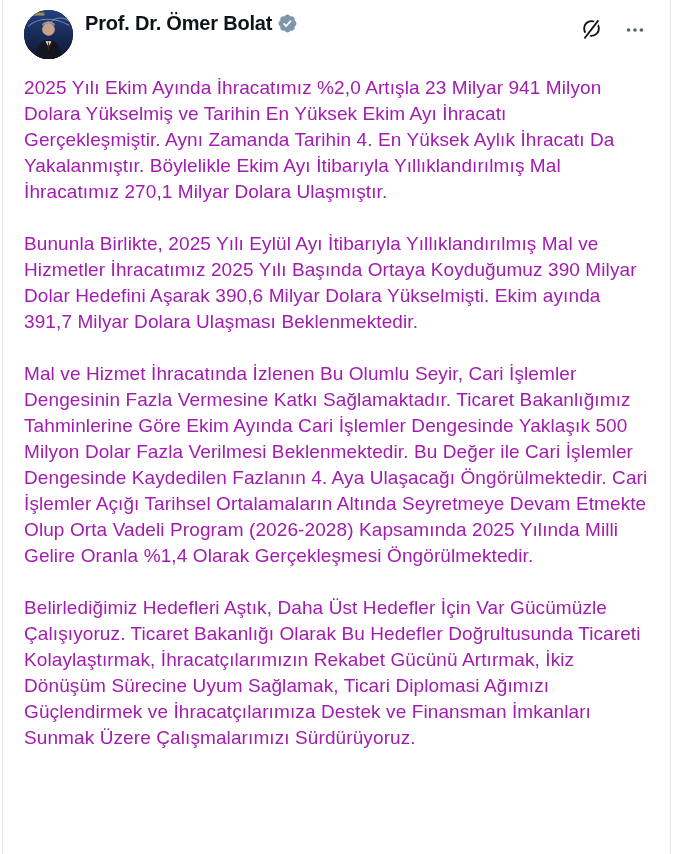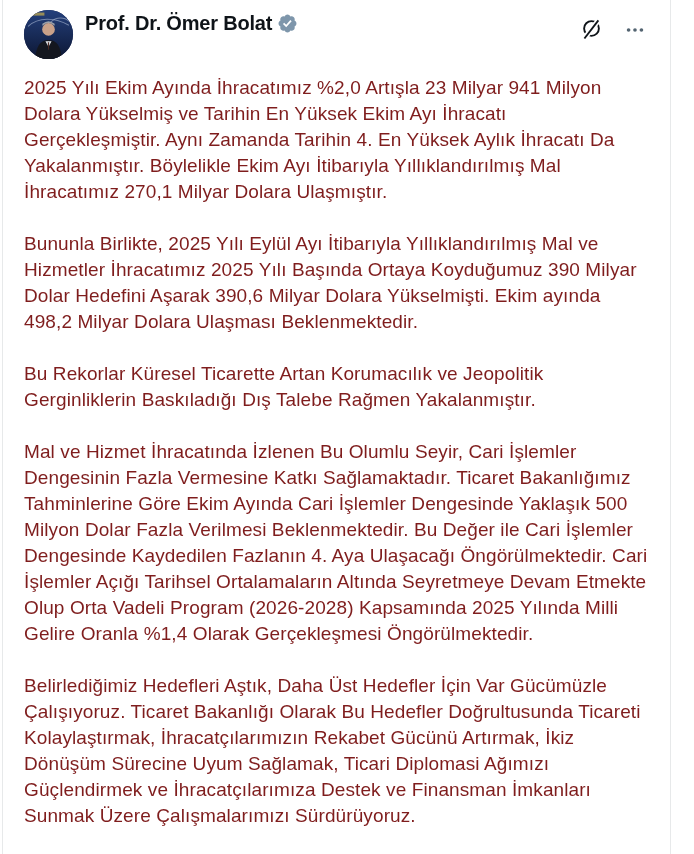--- a/index.html
+++ b/index.html
@@ -76,21 +76,21 @@
     border:none;
     padding:0;
     cursor:pointer;
     display:flex;
     align-items:center;
   }
   .tweet-body {
     margin-top:16px;
     font-size:19px;
     line-height:26px;
-    color:#7f1d1d;
+    color:#a21caf;
     letter-spacing:0.1px;
   }
   .tweet-paragraph { margin-bottom:26px; }
   .tweet-paragraph:last-child { margin-bottom:12px; }
 </style>
 </head>
 <body>
 
 <div class="tweet-card">
 
@@ -147,19 +147,18 @@
             <circle cx="19" cy="12" r="2" fill="#536471"></circle>
           </svg>
         </span>
       </button>
     </div>
 
   </div>
 
   <div class="tweet-body">
     <div class="tweet-paragraph">2025 Yılı Ekim Ayında İhracatımız %2,0 Artışla 23 Milyar 941 Milyon Dolara Yükselmiş ve Tarihin En Yüksek Ekim Ayı İhracatı Gerçekleşmiştir. Aynı Zamanda Tarihin 4. En Yüksek Aylık İhracatı Da Yakalanmıştır. Böylelikle Ekim Ayı İtibarıyla Yıllıklandırılmış Mal İhracatımız 270,1 Milyar Dolara Ulaşmıştır.</div>
-    <div class="tweet-paragraph">Bununla Birlikte, 2025 Yılı Eylül Ayı İtibarıyla Yıllıklandırılmış Mal ve Hizmetler İhracatımız 2025 Yılı Başında Ortaya Koyduğumuz 390 Milyar Dolar Hedefini Aşarak 390,6 Milyar Dolara Yükselmişti. Ekim ayında 498,2 Milyar Dolara Ulaşması Beklenmektedir.</div>
-    <div class="tweet-paragraph">Bu Rekorlar Küresel Ticarette Artan Korumacılık ve Jeopolitik Gerginliklerin Baskıladığı Dış Talebe Rağmen Yakalanmıştır.</div>
+    <div class="tweet-paragraph">Bununla Birlikte, 2025 Yılı Eylül Ayı İtibarıyla Yıllıklandırılmış Mal ve Hizmetler İhracatımız 2025 Yılı Başında Ortaya Koyduğumuz 390 Milyar Dolar Hedefini Aşarak 390,6 Milyar Dolara Yükselmişti. Ekim ayında 391,7 Milyar Dolara Ulaşması Beklenmektedir.</div>
     <div class="tweet-paragraph">Mal ve Hizmet İhracatında İzlenen Bu Olumlu Seyir, Cari İşlemler Dengesinin Fazla Vermesine Katkı Sağlamaktadır. Ticaret Bakanlığımız Tahminlerine Göre Ekim Ayında Cari İşlemler Dengesinde Yaklaşık 500 Milyon Dolar Fazla Verilmesi Beklenmektedir. Bu Değer ile Cari İşlemler Dengesinde Kaydedilen Fazlanın 4. Aya Ulaşacağı Öngörülmektedir. Cari İşlemler Açığı Tarihsel Ortalamaların Altında Seyretmeye Devam Etmekte Olup Orta Vadeli Program (2026-2028) Kapsamında 2025 Yılında Milli Gelire Oranla %1,4 Olarak Gerçekleşmesi Öngörülmektedir.</div>
     <div class="tweet-paragraph">Belirlediğimiz Hedefleri Aştık, Daha Üst Hedefler İçin Var Gücümüzle Çalışıyoruz. Ticaret Bakanlığı Olarak Bu Hedefler Doğrultusunda Ticareti Kolaylaştırmak, İhracatçılarımızın Rekabet Gücünü Artırmak, İkiz Dönüşüm Sürecine Uyum Sağlamak, Ticari Diplomasi Ağımızı Güçlendirmek ve İhracatçılarımıza Destek ve Finansman İmkanları Sunmak Üzere Çalışmalarımızı Sürdürüyoruz.</div>
   </div>
 
 </div>
 
 </body></html>

